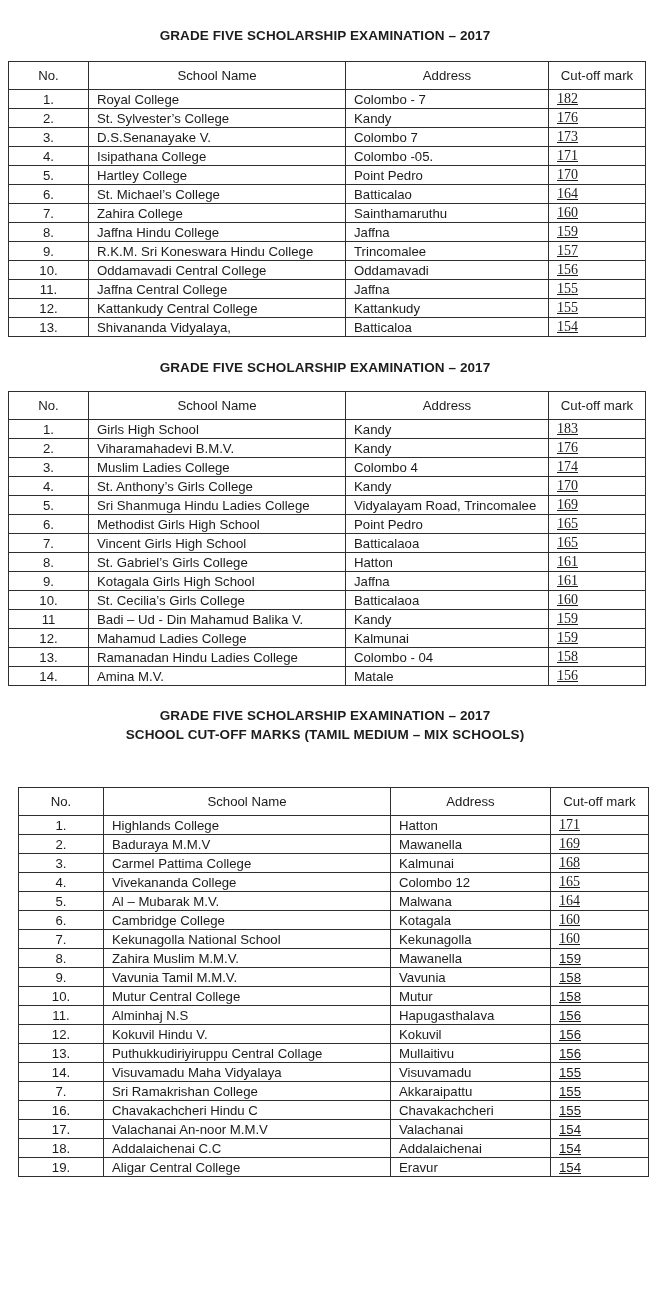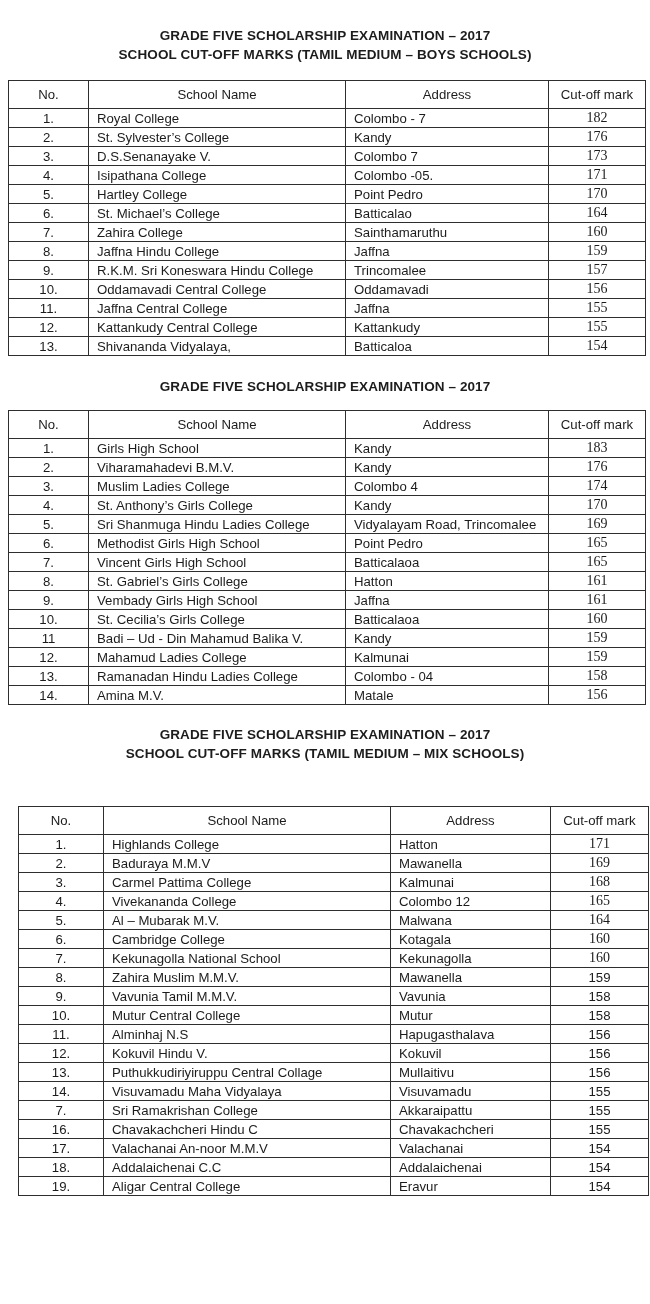--- a/index.html
+++ b/index.html
@@ -43,35 +43,34 @@
   .tbl-a { width:637px; margin-left:8px; }
   
   .tbl-b { width:630px; margin-left:18px; }
 
   .mt-table1 { margin-top:16px; }
   .mt-title2 { margin-top:21px; }
   .mt-table2 { margin-top:14px; }
   .mt-title3 { margin-top:20px; }
   .mt-table3 { margin-top:43px; }
 
-  td.cell-mark { text-align:center; padding:0 2px; }
+  td.cell-mark { padding:0 2px;text-decoration:underline; }
   td.cell-mark.serif-mark {
     font-family:"Liberation Serif", serif;
     font-size:14px;
   }
   td.cell-no { text-align:center; padding:0 2px; }
 </style>
 </head>
 <body>
 
 <div class="doc">
 
   <div class="title-block">
     <span class="tline">GRADE FIVE SCHOLARSHIP EXAMINATION – 2017</span>
-    <span class="tline">SCHOOL CUT-OFF MARKS (TAMIL MEDIUM – BOYS SCHOOLS)</span>
   </div>
   <table class="cutoff tbl-a mt-table1">
     <colgroup>
         <col style="width:80px">
         <col style="width:257px">
         <col style="width:203px">
         <col style="width:97px">
       </colgroup>
     <thead>
       <tr>
@@ -225,21 +224,21 @@
           <td class="cell-mark serif-mark">165</td>
         </tr>
         <tr>
           <td class="cell-no">8.</td>
           <td class="cell-school">St. Gabriel’s Girls College</td>
           <td class="cell-address">Hatton</td>
           <td class="cell-mark serif-mark">161</td>
         </tr>
         <tr>
           <td class="cell-no">9.</td>
-          <td class="cell-school">Vembady Girls High School</td>
+          <td class="cell-school">Kotagala Girls High School</td>
           <td class="cell-address">Jaffna</td>
           <td class="cell-mark serif-mark">161</td>
         </tr>
         <tr>
           <td class="cell-no">10.</td>
           <td class="cell-school">St. Cecilia’s Girls College</td>
           <td class="cell-address">Batticalaoa</td>
           <td class="cell-mark serif-mark">160</td>
         </tr>
         <tr>

